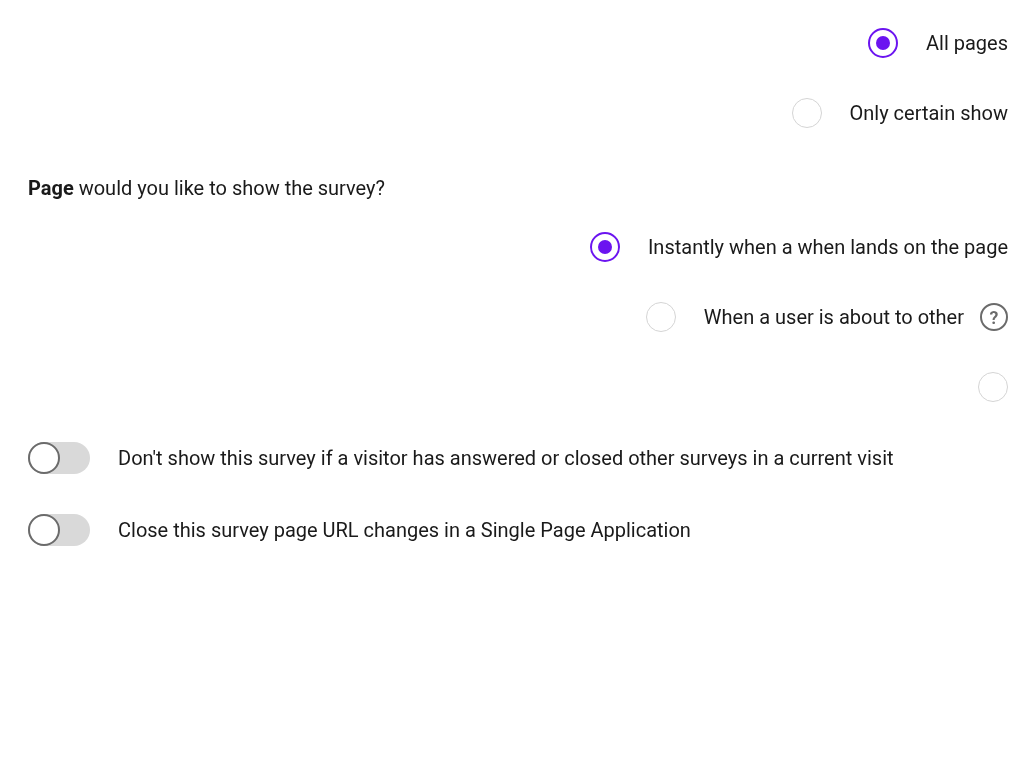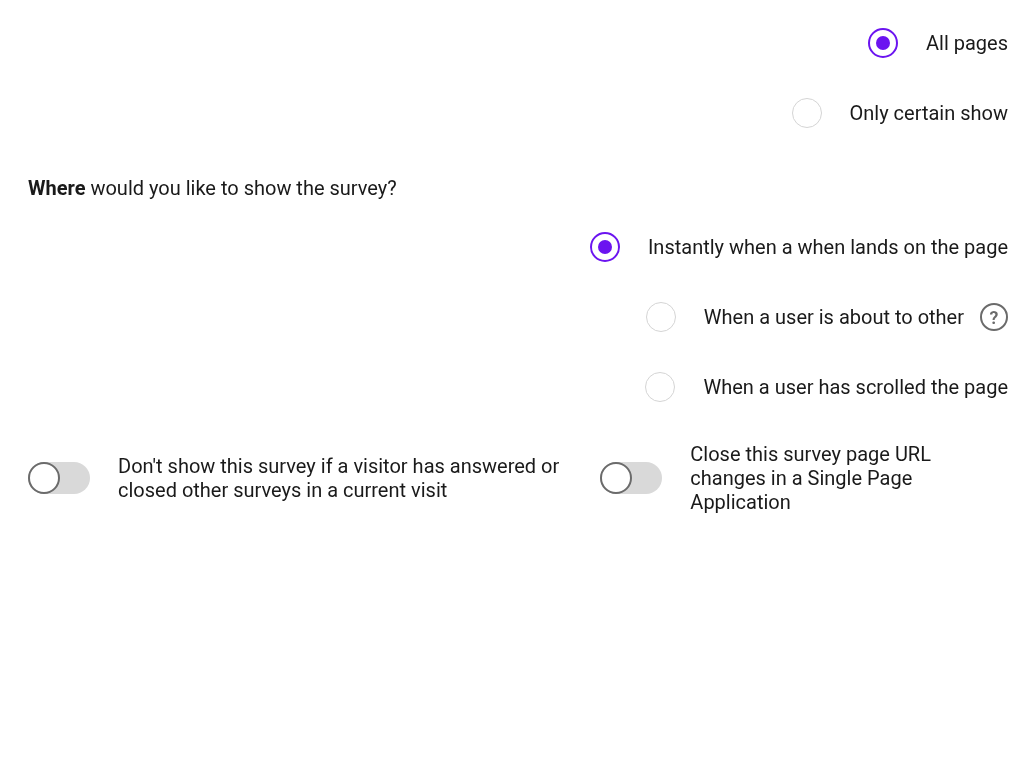--- a/index.html
+++ b/index.html
@@ -84,21 +84,21 @@
       align-items: center;
       justify-content: center;
       color: #6b6b6b;
       font-size: 18px;
       font-weight: 600;
       margin-left: -12px;
     }
     
     .toggle-group {
       display: flex;
-      flex-direction: row;
+      flex-direction: column;
       gap: 40px;
       margin-top: 40px;
       justify-content: space-between;
     }
     
     .toggle-option {
       display: flex;
       align-items: center;
       gap: 28px;
       cursor: pointer;
@@ -144,39 +144,38 @@
 
     <div class="radio-option">
       <div class="radio-circle"></div>
       <span class="radio-label">Only certain show</span>
     </div>
   </div>
 </div>
 
 <div class="section">
   <h2 class="section-heading">
-    <span class="bold">Where</span><span> would you like to show the survey?</span>
+    <span class="bold">Page</span><span> would you like to show the survey?</span>
   </h2>
 
   <div class="radio-group">
     <div class="radio-option">
       <div class="radio-circle selected"></div>
       <span class="radio-label">Instantly when a when lands on the page</span>
     </div>
 
 
     <div class="radio-option">
       <div class="radio-circle"></div>
       <span class="radio-label">When a user is about to other</span>
       <span class="help-icon">?</span>
     </div>
 
     <div class="radio-option">
       <div class="radio-circle"></div>
-      <span class="radio-label">When a user has scrolled the page</span>
     </div>
   </div>
 
   <div class="toggle-group">
     <div class="toggle-option">
       <div class="toggle-switch"></div>
       <span class="toggle-label">Don't show this survey if a visitor has answered or closed other surveys in a current visit</span>
     </div>
 
     <div class="toggle-option">

